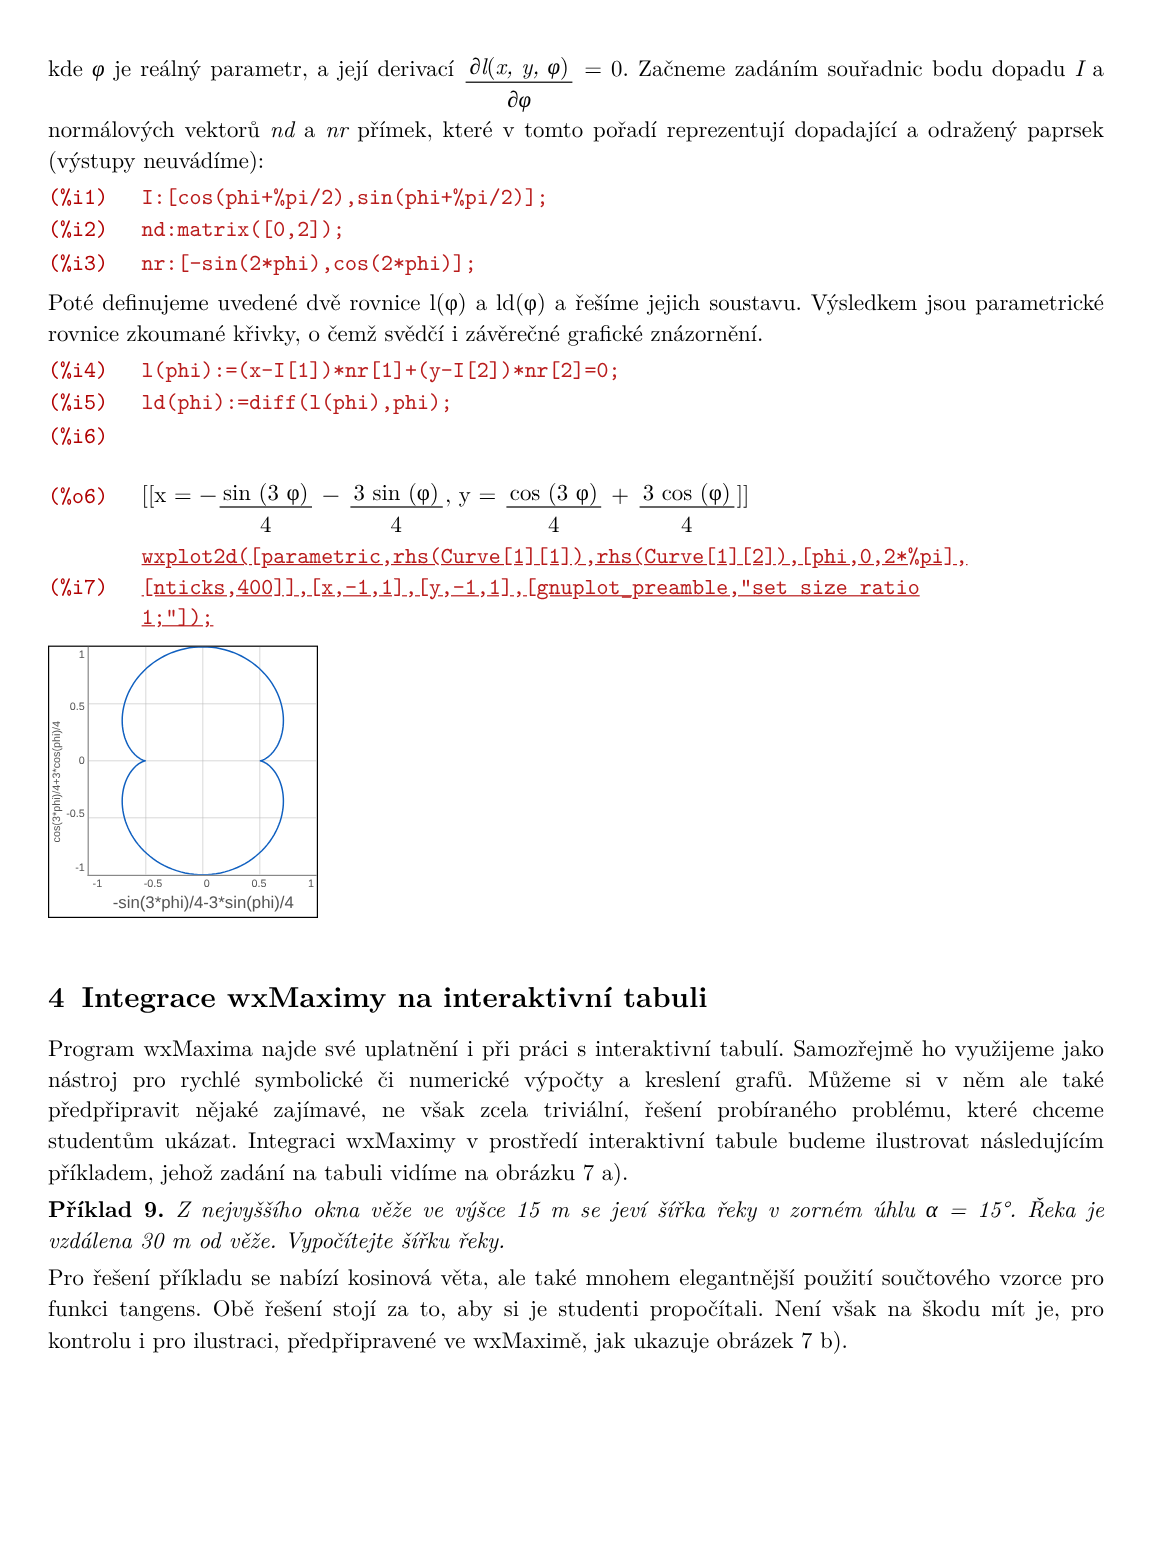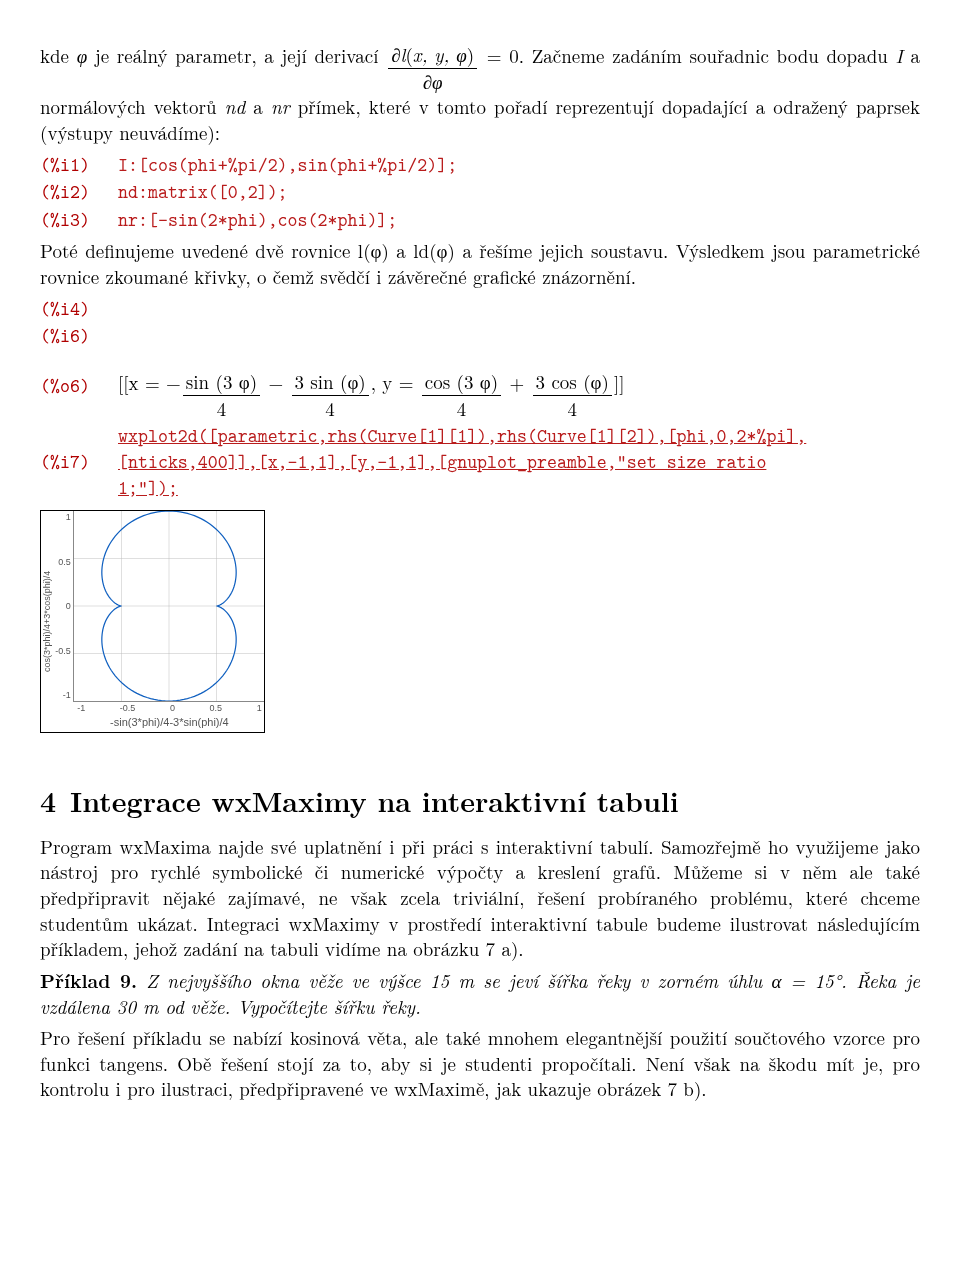--- a/index.html
+++ b/index.html
@@ -24,21 +24,21 @@
   }
   .io-code-wrap { display: block; text-decoration: underline; }
   .io-math { font-family: "Latin Modern Roman", serif; }
   .math { font-style: italic; }
   .frac {
     display: inline-block; vertical-align: middle; text-align: center; padding: 0 2px;
   }
   .frac .num { border-bottom: 1px solid #000; padding: 0 3px; display: block; font-style: normal; margin-top: 18px;}
   .frac .den { padding: 0 3px; display: block; font-style: normal;}
   h2.section {
-    font-weight: bold; font-size: 28px; margin: 44px 0 14px 0;
+    font-weight: bold; font-size: 24px; margin: 44px 0 14px 0;
   }
   .sec-num { margin-right: 14px; }
   .example-hd { font-weight: bold; }
   .example-body { font-style: italic; }
   
   .plot-wrap {
     display: inline-block; border: 1px solid #000; padding:0; margin-top:4px;
     font-family: Arial, sans-serif; font-size: 10px; color:#333;
   }
   .plot-inner { display:flex; }
@@ -47,21 +47,21 @@
     text-align:center; padding:2px 0; font-size:9px; color:#555;
   }
   .plot-yaxis { display:flex; flex-direction:column; justify-content:space-between;
     height: 190px; padding: 0 2px; text-align:right; color:#555; font-size:9px;}
   .plot-area {
     width: 190px; height: 190px; border-left:1px solid #888; border-bottom:1px solid #888;
     position: relative;
   }
   .plot-area svg { width:100%; height:100%; }
   .plot-xaxis { display:flex; justify-content:space-between; padding:0 2px; color:#555; font-size:9px;}
-  .plot-xlab { text-align:center; font-size:11px; color:#555; padding:1px 0 2px 0; }
+  .plot-xlab { text-align:center; font-size:14px; color:#555; padding:1px 0 2px 0; }
   .nowrap { white-space: nowrap; }
 </style>
 </head>
 <body>
 
 
 
 
 <p>
   kde <span class="math">φ</span> je reálný parametr, a její derivací
@@ -83,20 +83,25 @@
     <span class="io-label">(%i3)</span>
     <span class="io-code">nr:[-sin(2*phi),cos(2*phi)];</span>
   </div>
 </div>
 
 <p>Poté definujeme uvedené dvě rovnice l(φ) a ld(φ) a řešíme jejich soustavu. Výsledkem jsou parametrické rovnice zkoumané křivky, o čemž svědčí i závěrečné grafické znázornění.</p>
 
 <div class="io-block">
   <div class="io-line">
     <span class="io-label">(%i4)</span>
+    <span class="io-code">l(phi):=(x-I[1])*nr[1]+(y-I[2])*nr[2]=0;</span>
+  </div>
+  <div class="io-line">
+    <span class="io-label">(%i5)</span>
+    <span class="io-code">ld(phi):=diff(l(phi),phi);</span>
   </div>
   <div class="io-line">
     <span class="io-label">(%i6)</span>
   </div>
   <div class="io-line">
     <span class="io-label">(%o6)</span>
     <span class="io-math nowrap">
       <span>[[x = −</span><span class="frac"><span class="num">sin (3 φ)</span><span class="den">4</span></span><span> − </span><span class="frac"><span class="num">3 sin (φ)</span><span class="den">4</span></span><span>, y = </span><span class="frac"><span class="num">cos (3 φ)</span><span class="den">4</span></span><span> + </span><span class="frac"><span class="num">3 cos (φ)</span><span class="den">4</span></span><span>]]</span>
     </span>
   </div>

